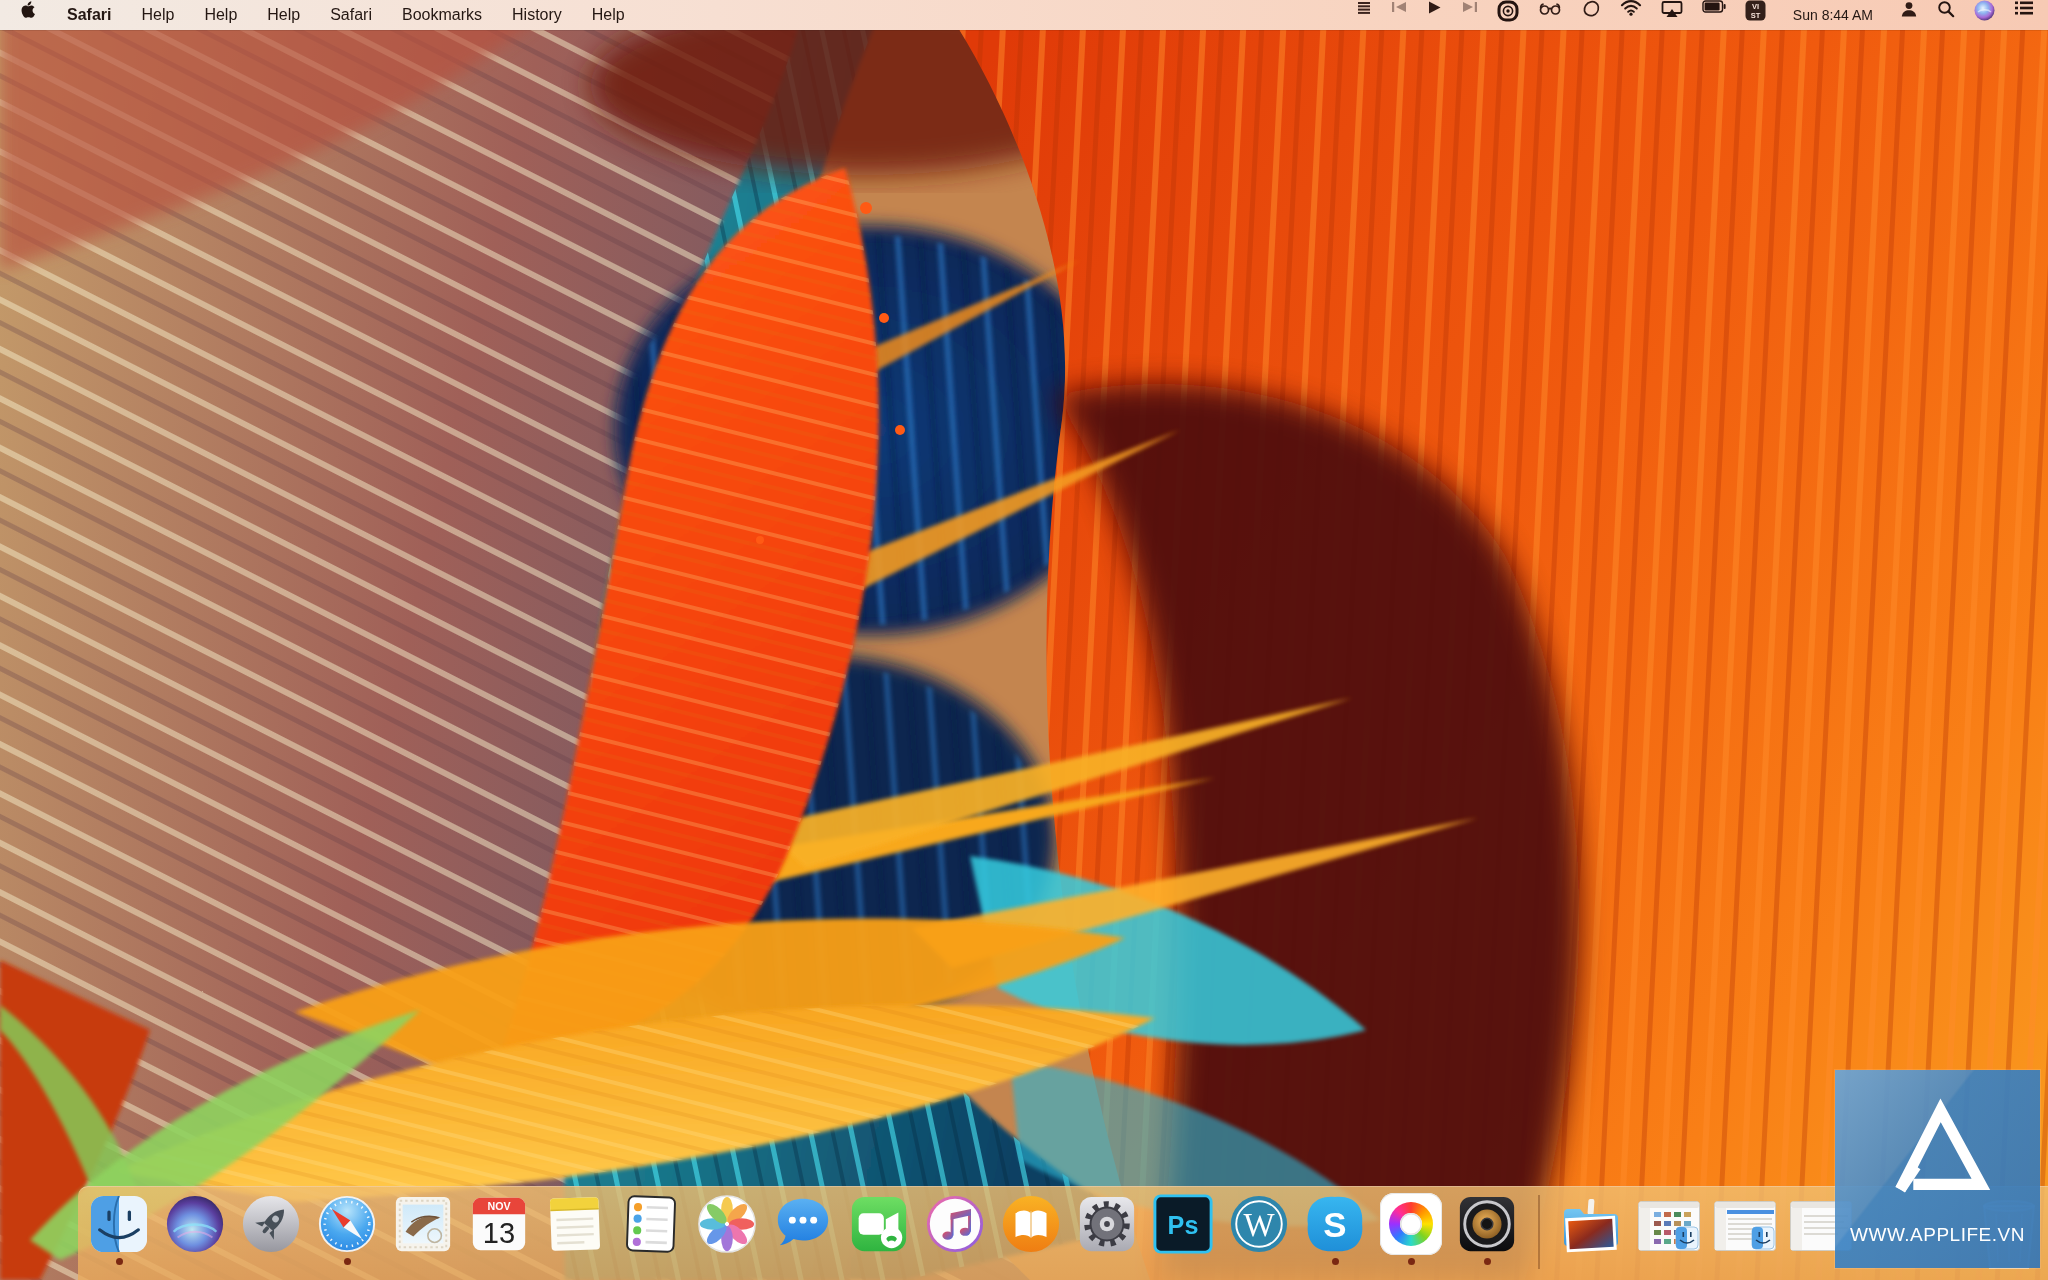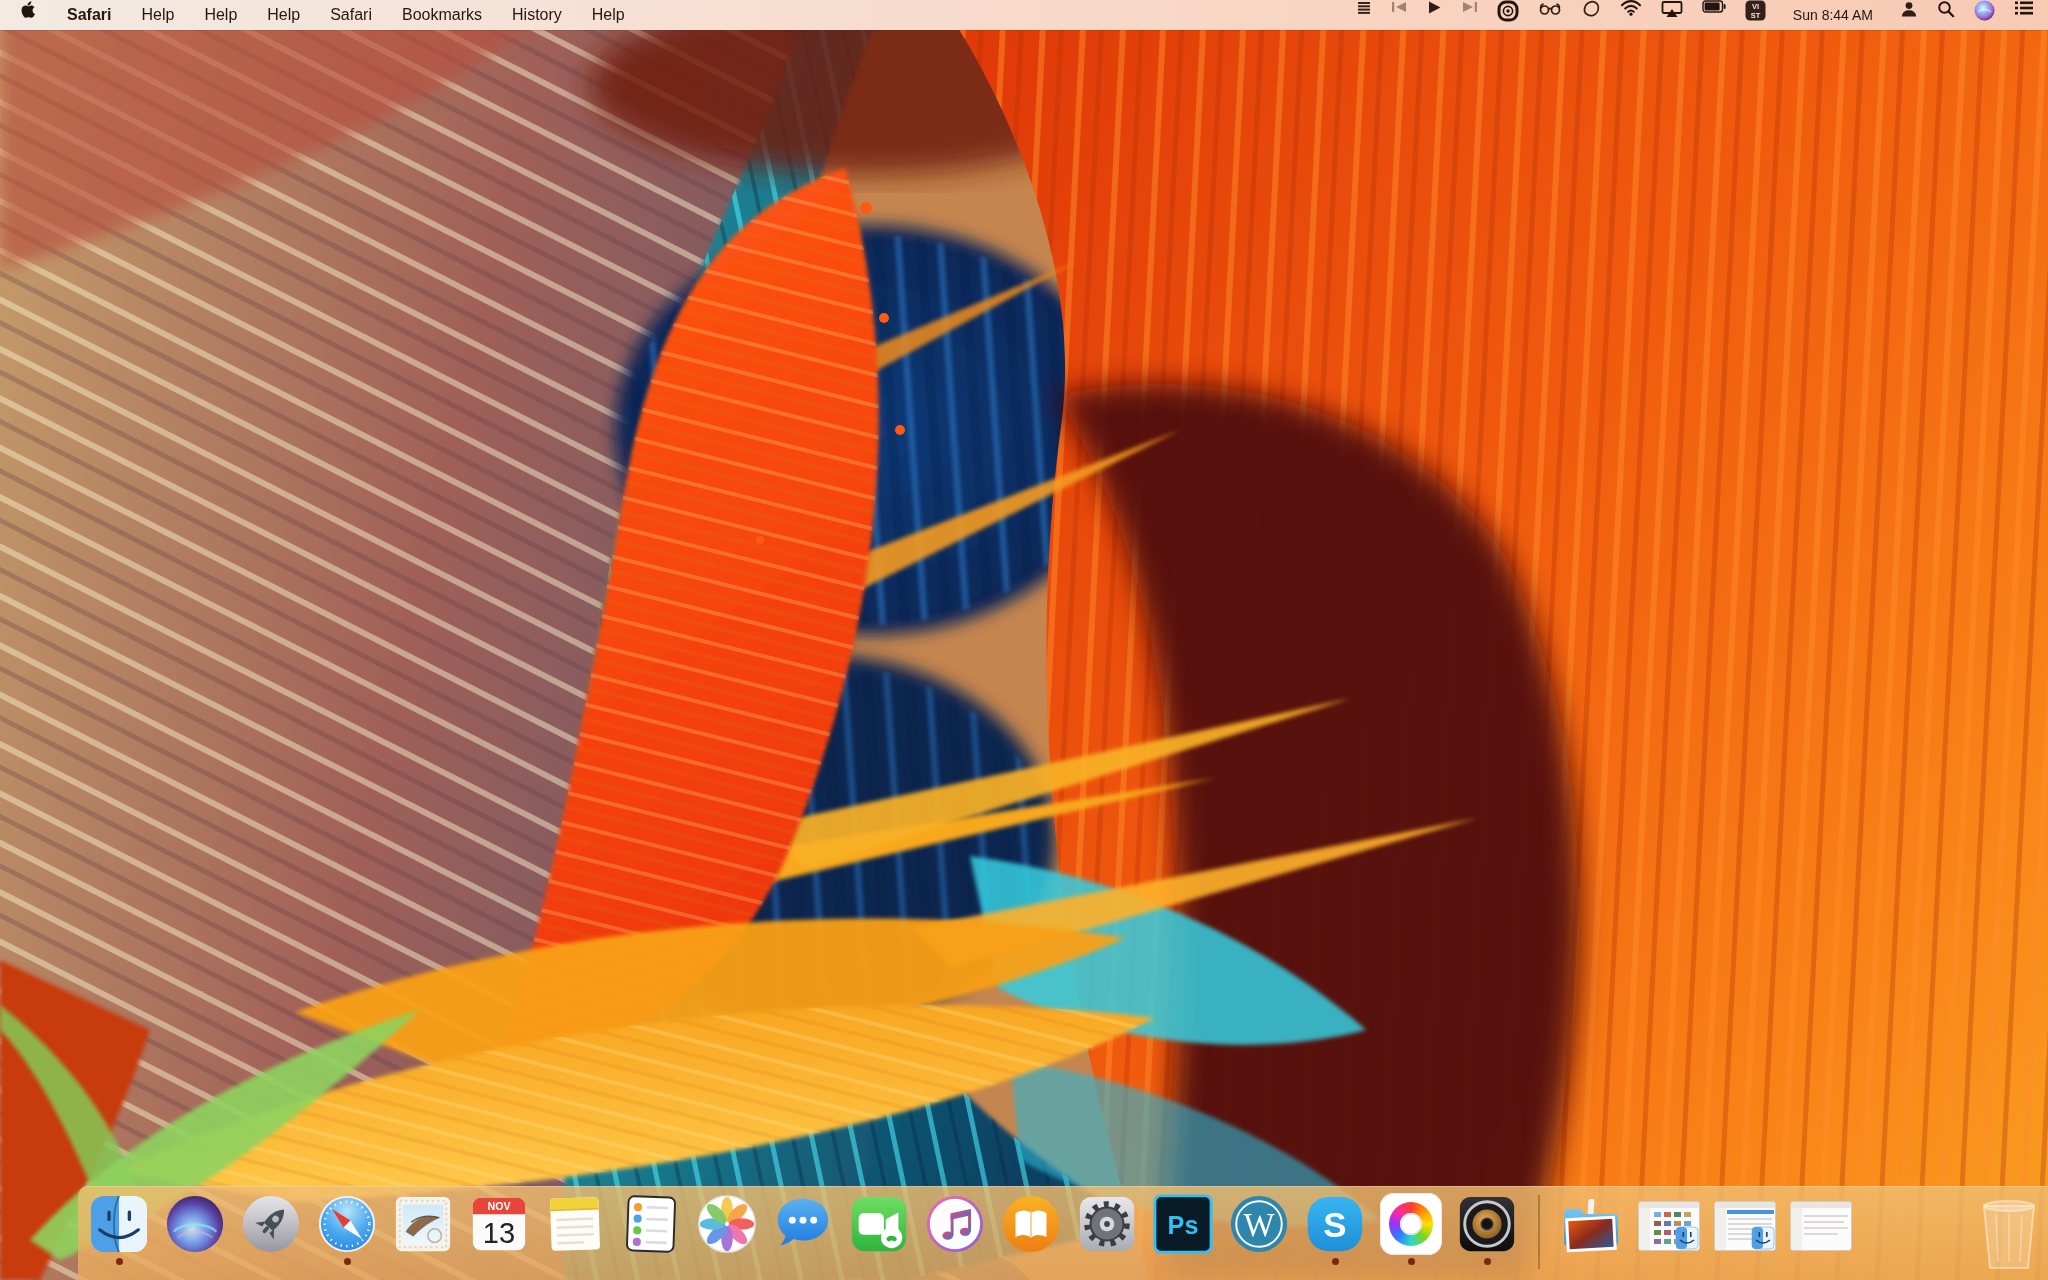--- a/index.html
+++ b/index.html
@@ -707,14 +707,23 @@
         <ellipse cx="35" cy="12" rx="25" ry="5" fill="rgba(255,255,255,0.35)" stroke="rgba(255,255,255,0.55)" stroke-width="2"></ellipse>
         <g stroke="rgba(255,255,255,0.45)" stroke-width="1.5">
             <line x1="22" y1="20" x2="24" y2="68"></line>
             <line x1="35" y1="20" x2="35" y2="68"></line>
             <line x1="48" y1="20" x2="46" y2="68"></line>
           </g>
       </svg>
     </div>
   </div>
 
+  <div class="watermark">
+    <svg class="wm-logo" width="130" height="120" viewBox="0 0 200 170">
+      <g stroke="#fff" stroke-width="17" fill="none" stroke-linecap="butt" stroke-linejoin="miter">
+        <path d="M42,152 L104,30 L166,144 L62,144"></path>
+        <path d="M42,152 L66,116"></path>
+      </g>
+    </svg>
+    <div class="wm-text">WWW.APPLIFE.VN</div>
+  </div>
 
 </div>
 
 </body></html>

